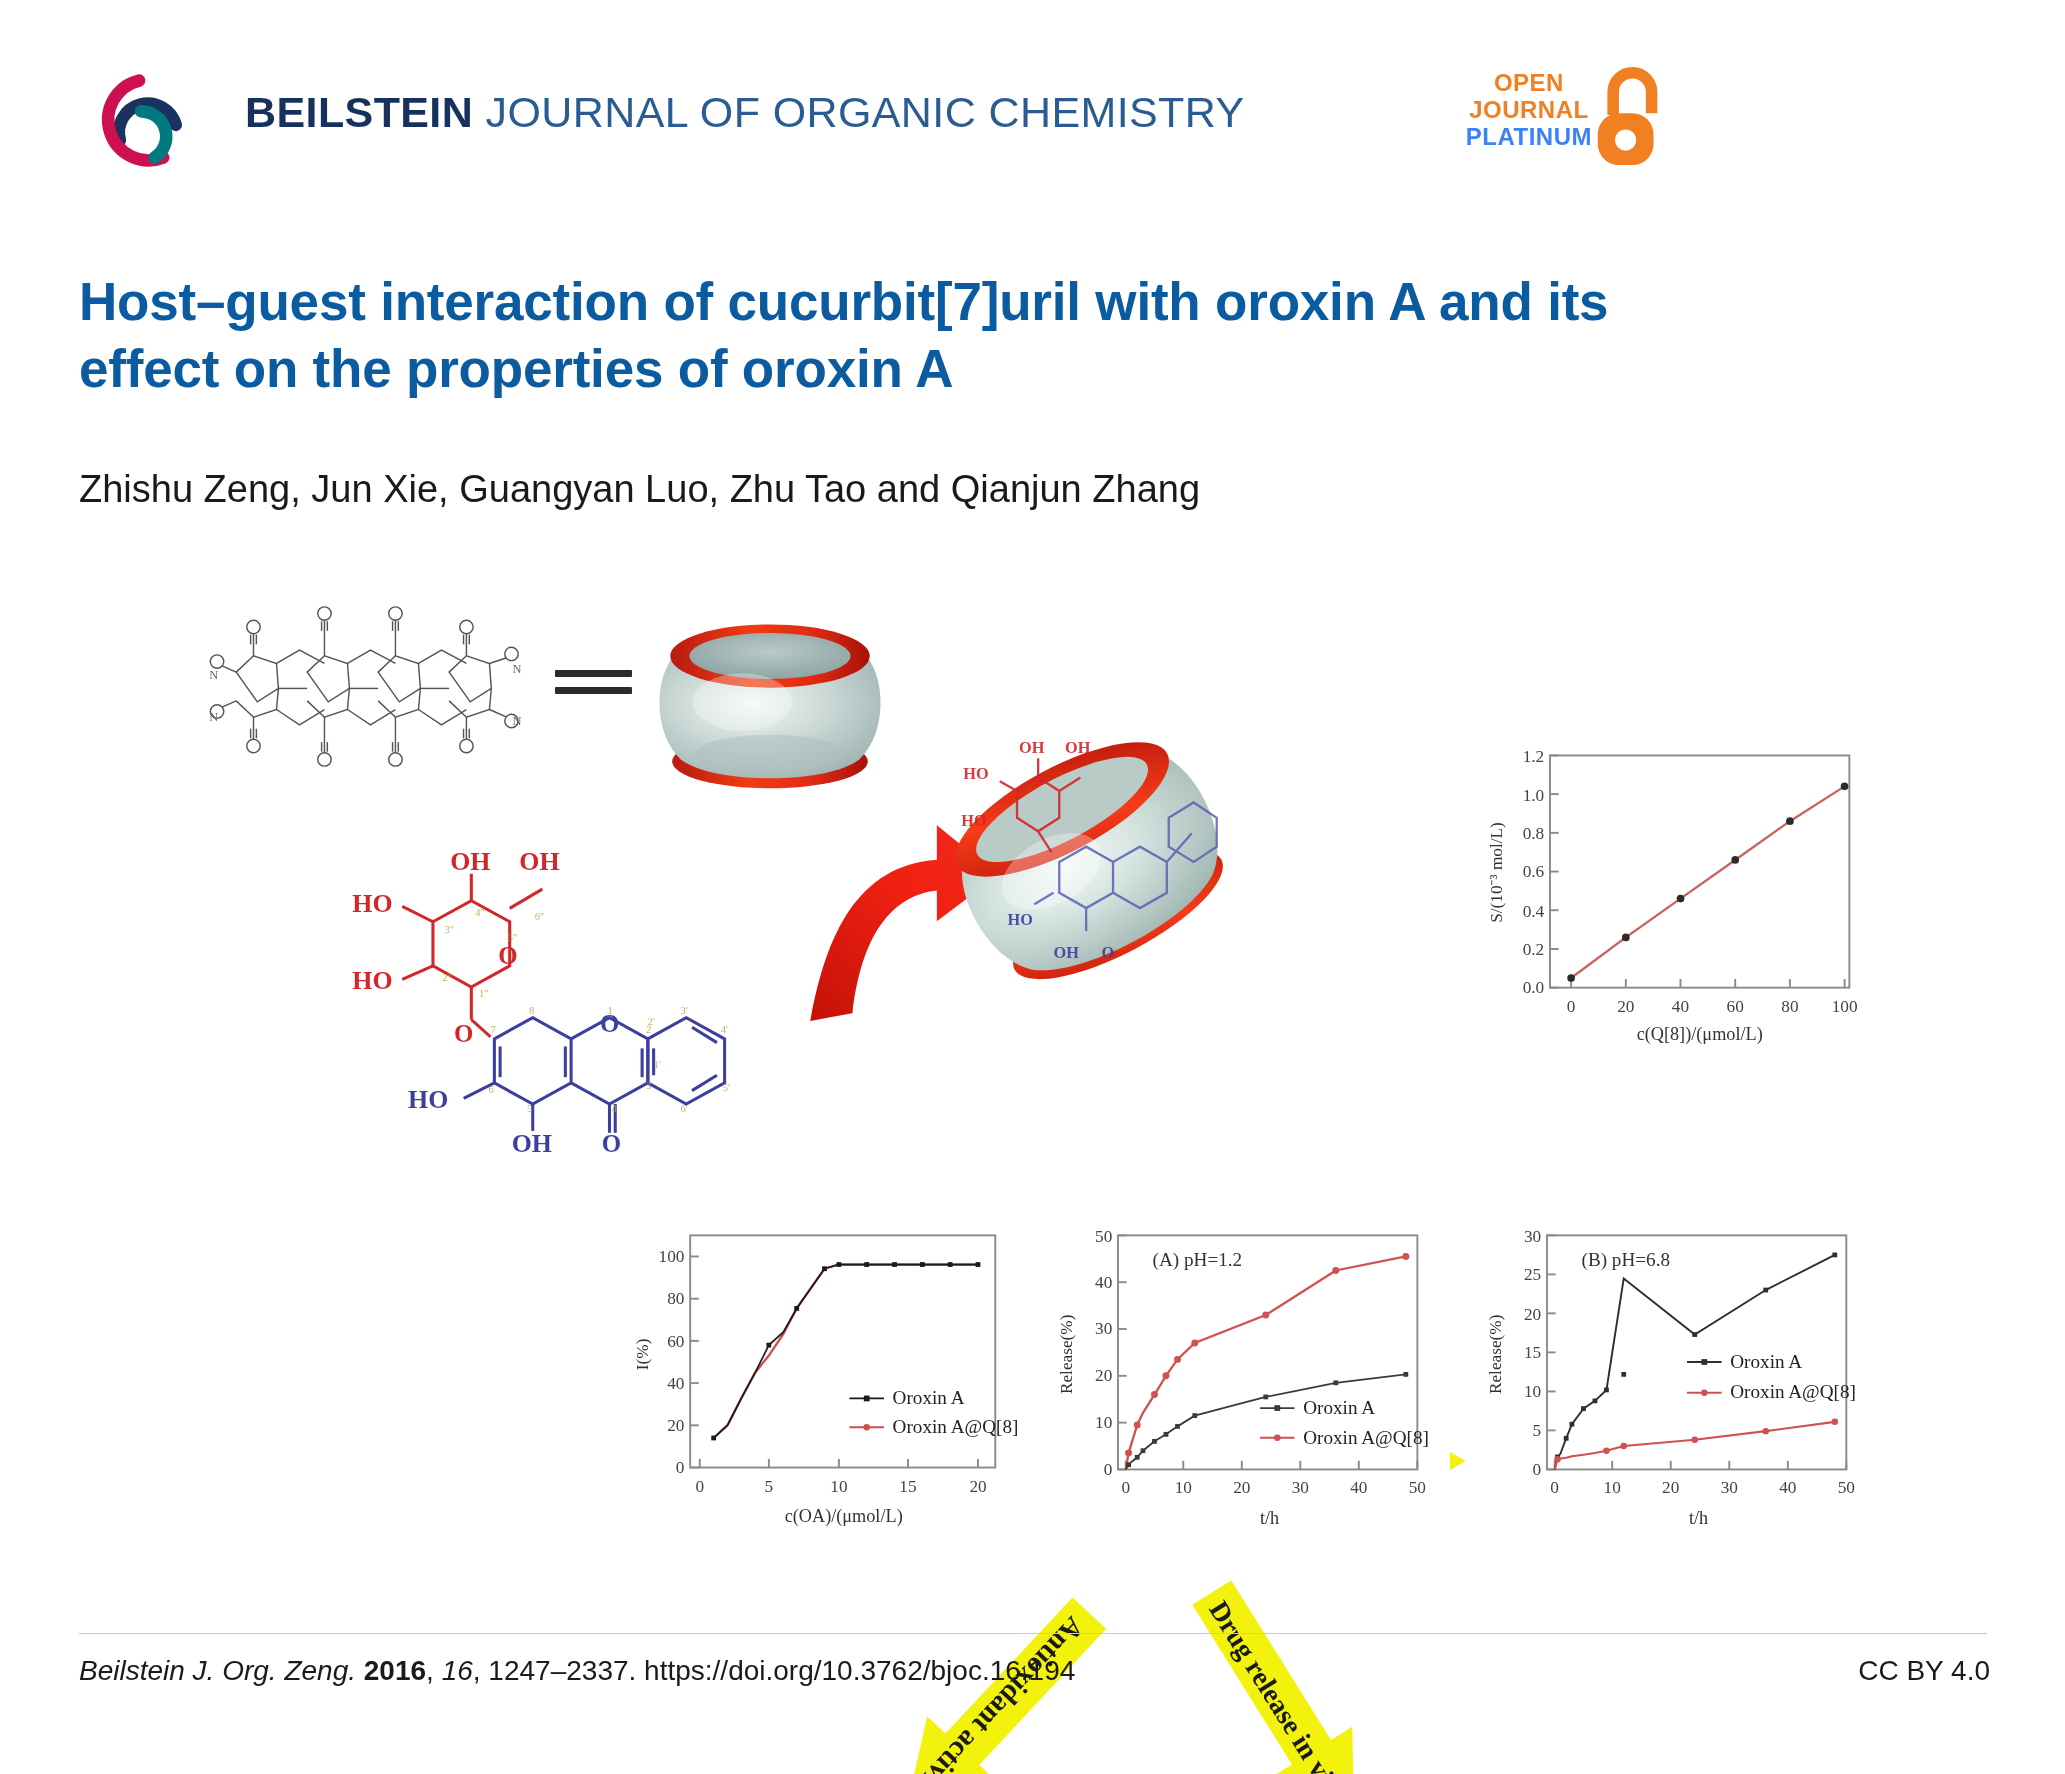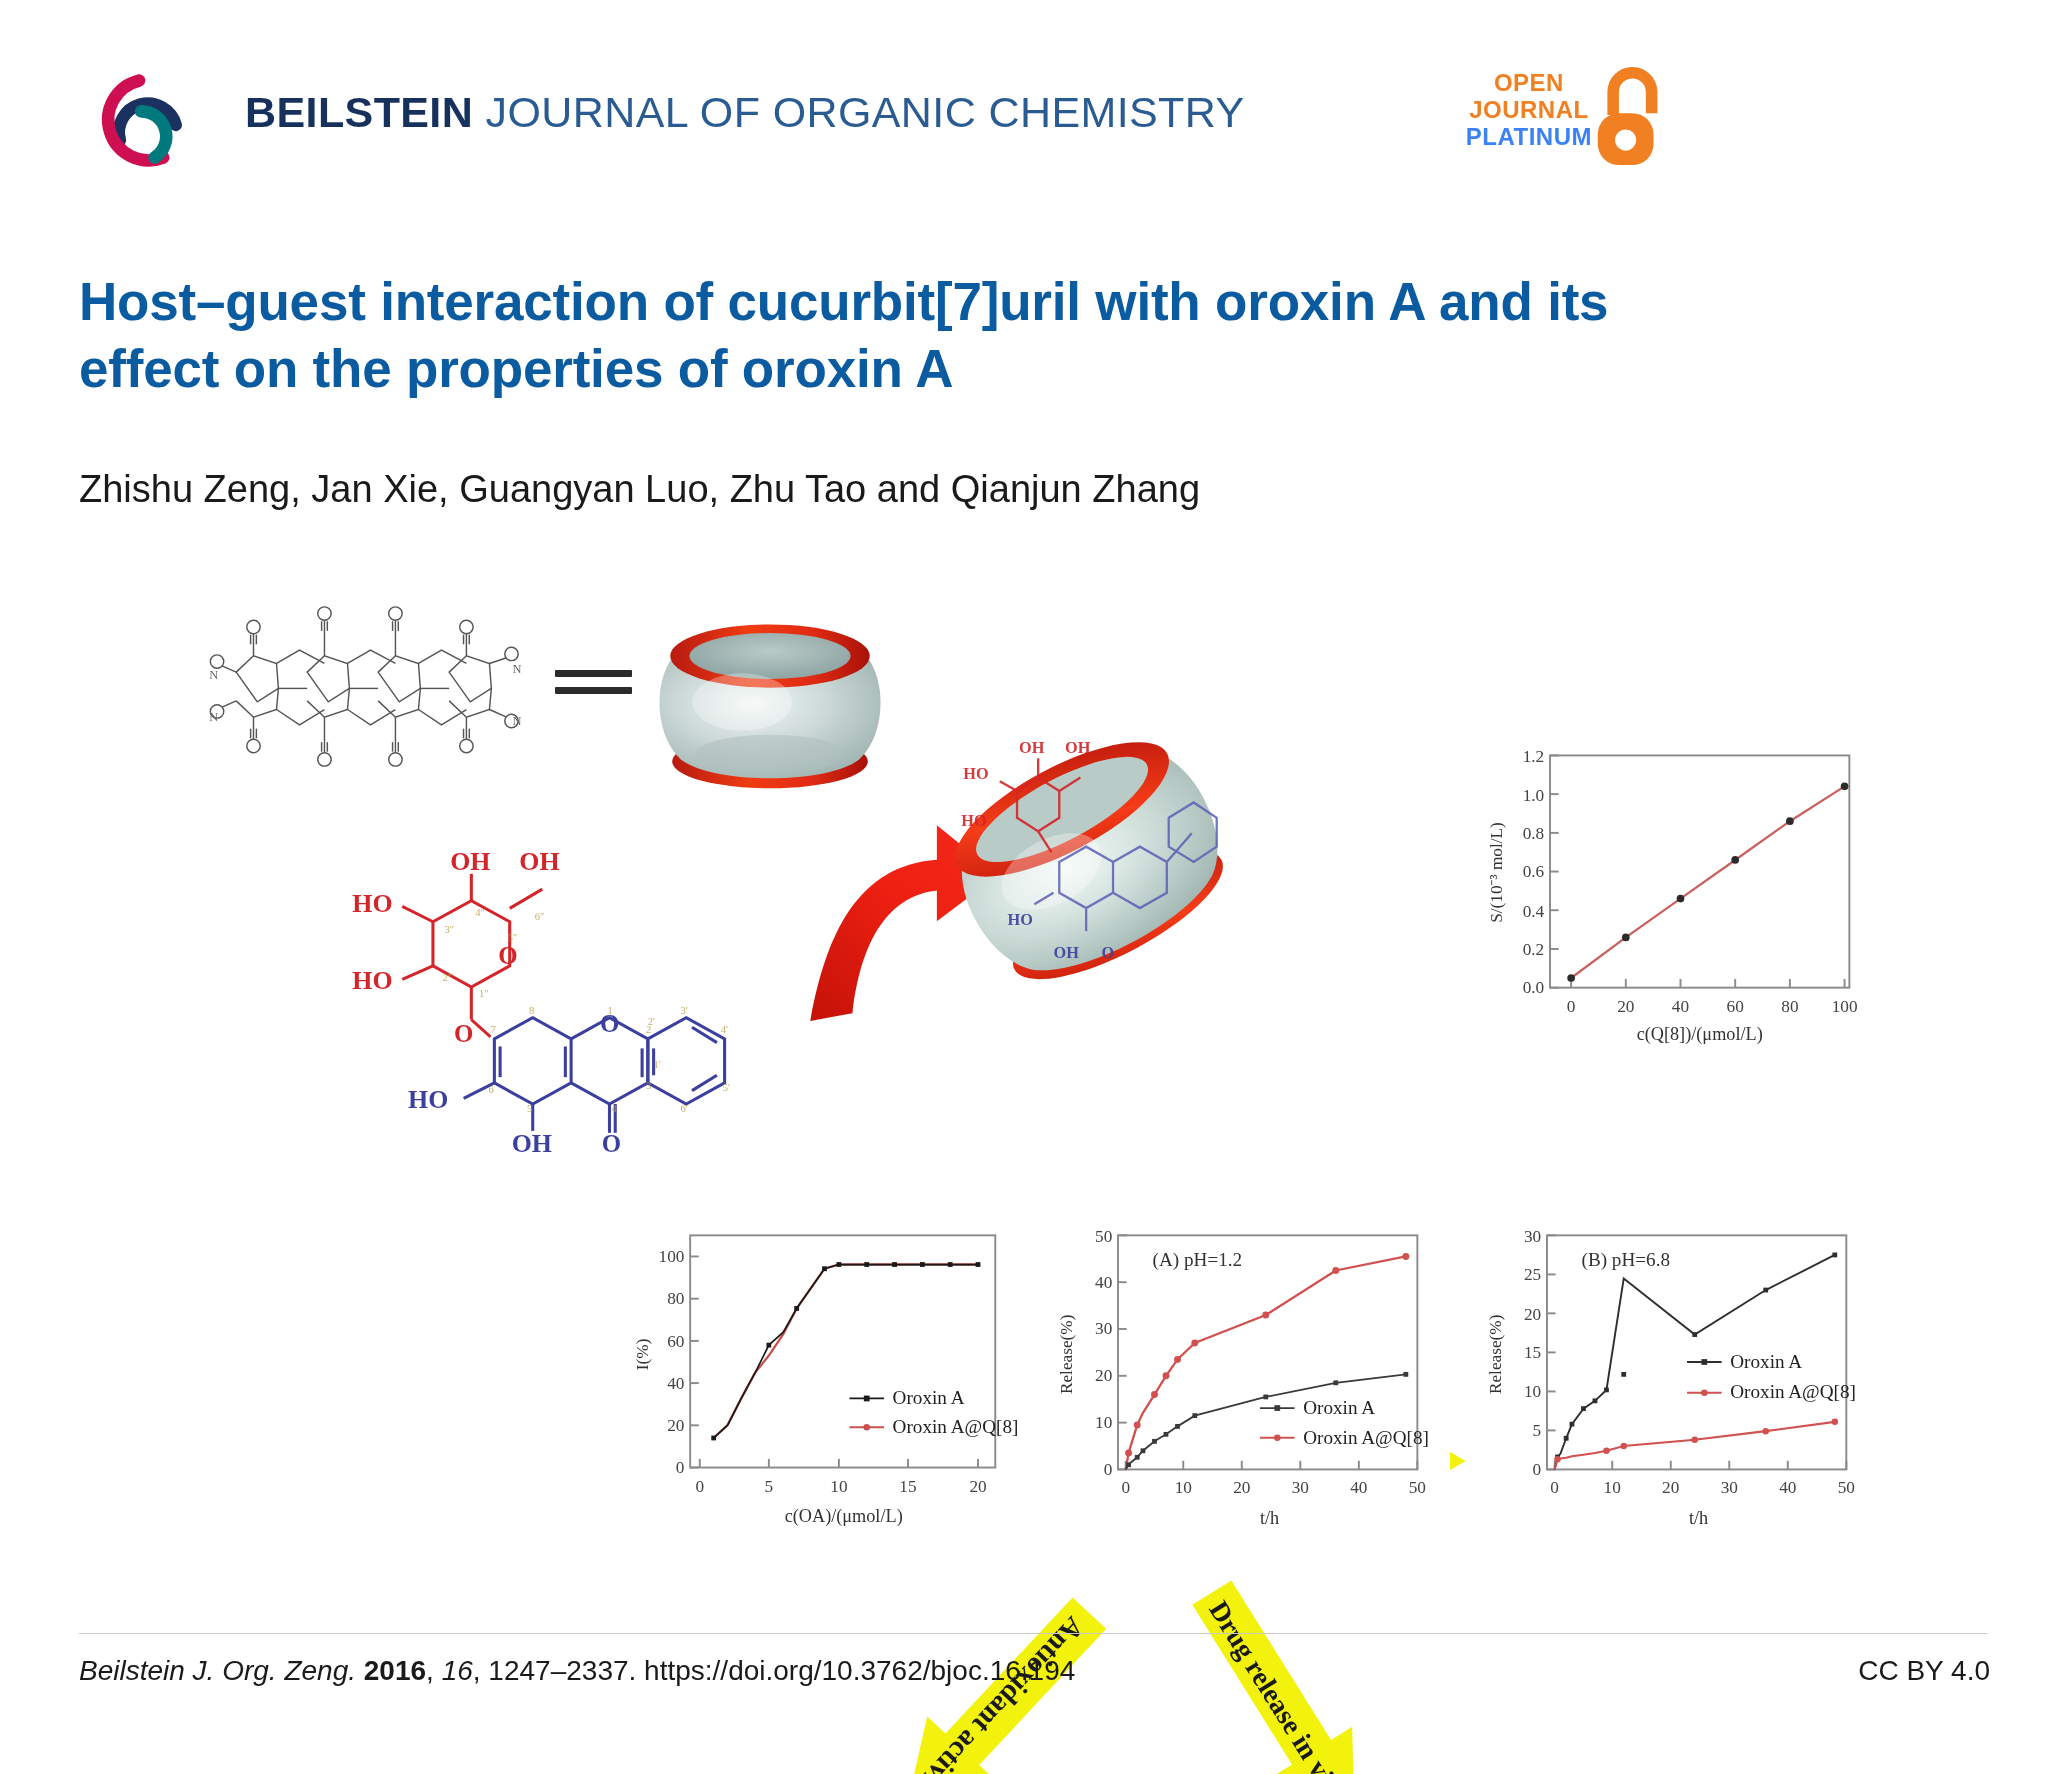--- a/index.html
+++ b/index.html
@@ -217,21 +217,21 @@
         <path d="M 22 52 L 22 28 A 20 20 0 0 1 62 28 L 62 50" fill="none" stroke="#f08022" stroke-width="12" stroke-linecap="butt"></path>
 
         <rect x="6" y="50" width="58" height="54" rx="22" fill="#f08022"></rect>
         <circle cx="35" cy="78" r="11" fill="#ffffff"></circle>
       </svg>
     </div>
   </div>
 </div>
 
 <div class="paper-title">Host–guest interaction of cucurbit[7]uril with oroxin A and its effect on the properties of oroxin A</div>
-<div class="paper-authors">Zhishu Zeng, Jan Xie, Guangyan Luo, Zhu Tao and Qianjun Zhang</div>
+<div class="paper-authors">Zhishu Zeng, Jun Xie, Guangyan Luo, Zhu Tao and Qianjun Zhang</div>
 
 <div class="abstract-area">
 
   <div class="cb8-structure">
     <svg width="327" height="211" viewBox="0 0 340 220">
       <g stroke="#555" stroke-width="1.5" fill="none">
 
         <g>
 
           <path d="M30 95 L48 78 L72 86 L74 112 L52 126 Z"></path>

